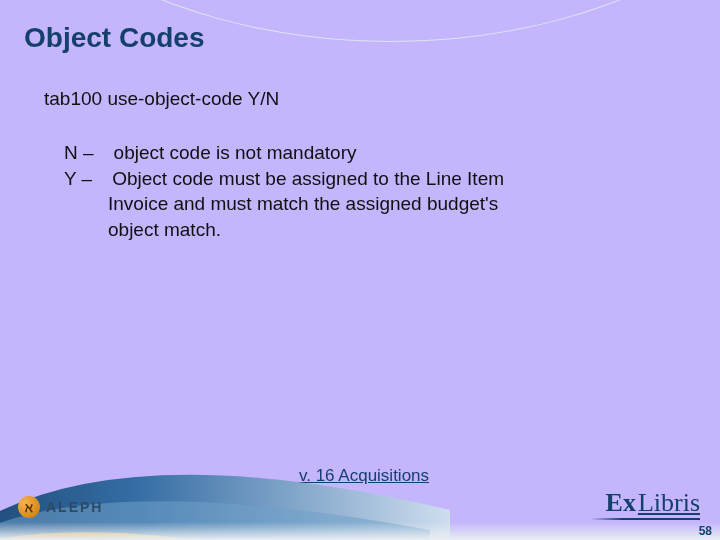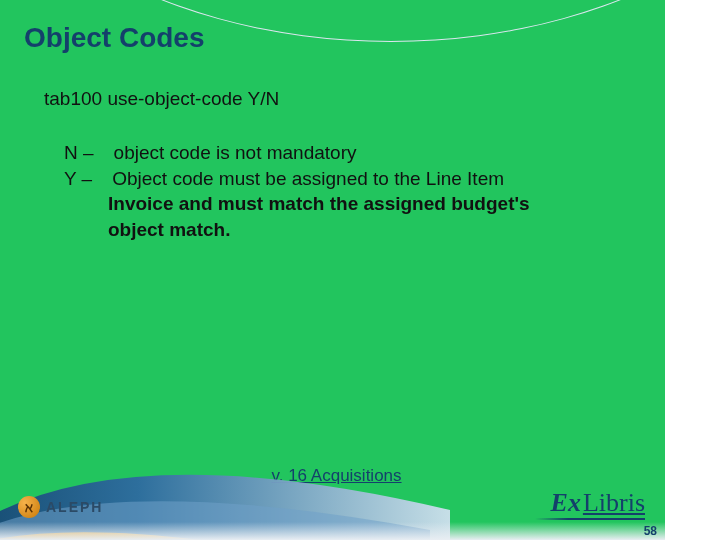--- a/index.html
+++ b/index.html
@@ -5,23 +5,23 @@
   html, body {
     margin: 0;
     padding: 0;
     width: 720px;
     height: 540px;
     font-family: Verdana, Arial, sans-serif;
     overflow: hidden;
   }
   .slide {
     position: relative;
-    width: 665px;
+    width: 720px;
     height: 540px;
-    background: #22c55e;
+    background: #c4b5fd;
   }
   .content {
     position: absolute;
     left: 0;
     top: 0;
     right: 0;
     bottom: 0;
     padding: 16px 20px 0 20px;
     box-sizing: border-box;
   }
@@ -48,21 +48,20 @@
   }
   .def-key {
     white-space: nowrap;
   }
   .def-val {
     padding-left: 4px;
     margin-left: 16px;
   }
   .def-indent {
     padding-left: 44px;
-    font-weight: bold;
   }
 
   .footer-text {
     position: absolute;
     left: 8px;
     right: 0;
     bottom: 54px;
     text-align: center;
     color: #14406b;
     font-size: 17px;
@@ -119,21 +118,20 @@
 
   .exlibris-logo {
     position: absolute;
     right: 20px;
     bottom: 22px;
     font-family: "Times New Roman", serif;
     font-size: 26px;
     color: #14406b;
   }
   .exlibris-logo .ex {
-    font-style: italic;
     font-weight: bold;
     padding-right: 2px;
   }
   .exlibris-logo .libris {
     font-weight: normal;
     text-decoration: underline;
   }
   .underline {
     position: absolute;
     right: 20px;

